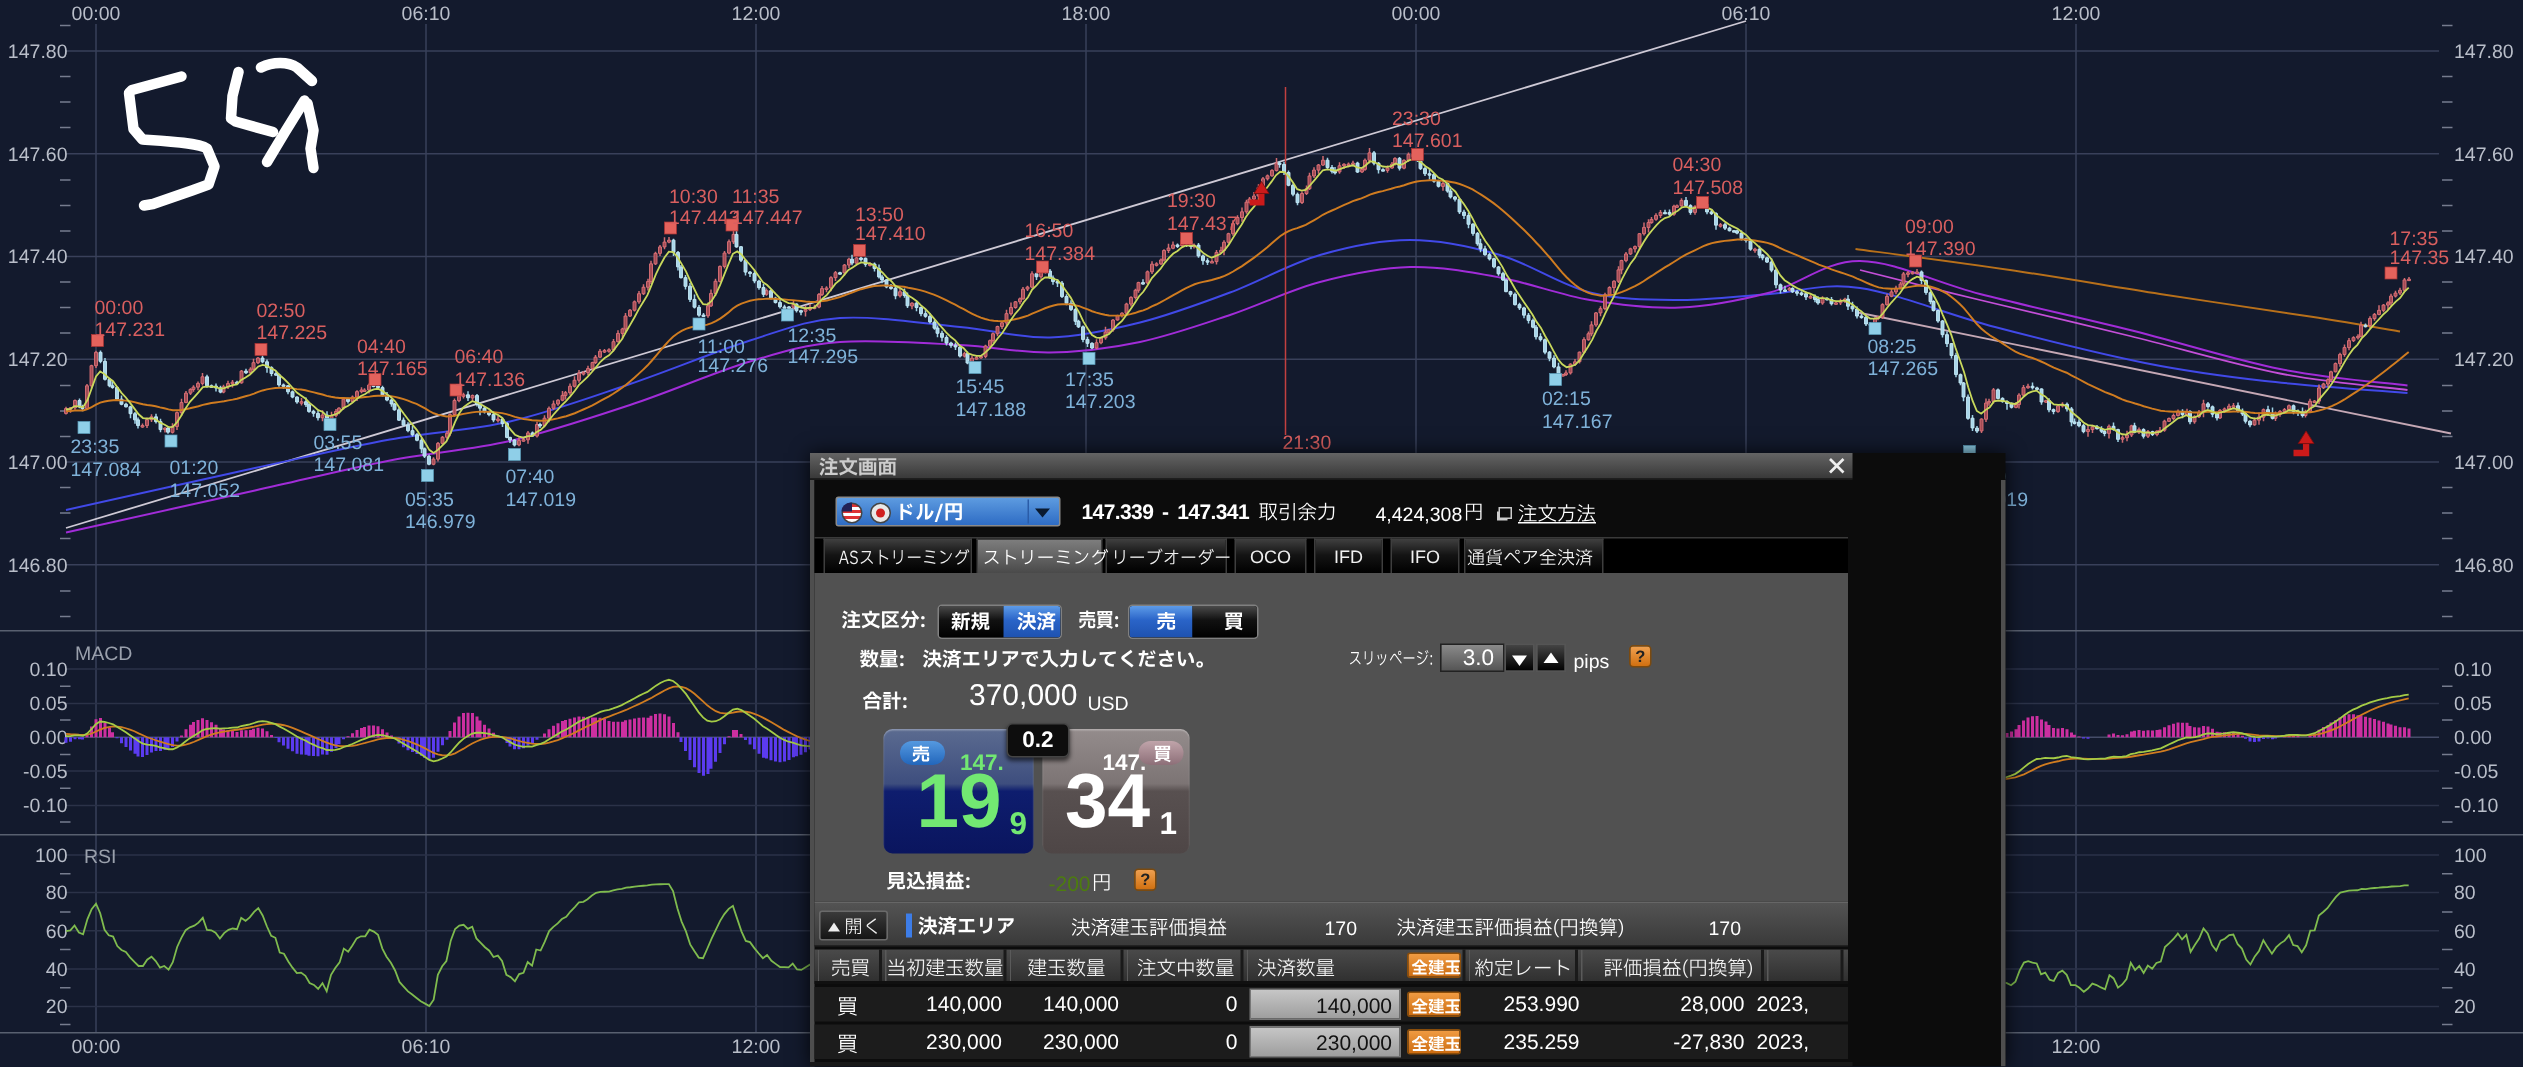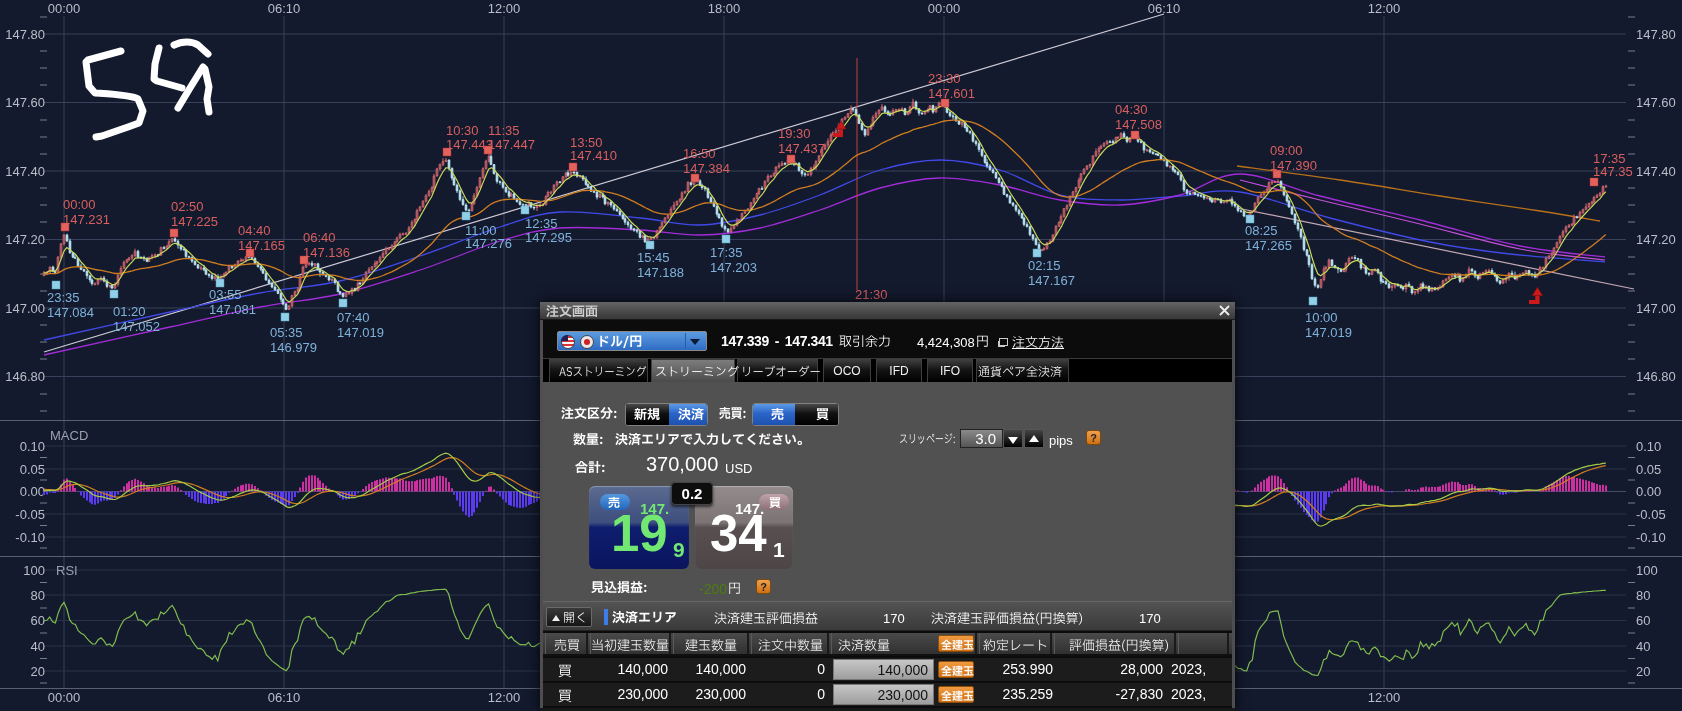--- a/index.html
+++ b/index.html
@@ -1,18 +1,18 @@
 <!DOCTYPE html>
 <html><head><meta charset="utf-8"><style>
 *{margin:0;padding:0;box-sizing:border-box}
 html,body{width:1682px;height:711px;overflow:hidden;background:#131a2d;font-family:"Liberation Sans",sans-serif}
 #wrap{position:relative;width:1682px;height:711px}
 svg text{font-family:"Liberation Sans",sans-serif}
 #over{position:absolute;left:0;top:0;z-index:20;pointer-events:none}
-#dlg{position:absolute;left:540px;top:302px;width:695px;height:409px;background:#0c0c0c;z-index:10;box-shadow:0 0 12px rgba(0,0,0,.8);font-family:"Liberation Sans",sans-serif}
+#dlg{position:absolute;left:540px;top:302px;width:797px;height:409px;background:#0c0c0c;z-index:10;box-shadow:0 0 12px rgba(0,0,0,.8);font-family:"Liberation Sans",sans-serif}
 #dlg>div,#dlg>span{position:absolute}
 .fr.l{left:0;top:18px;width:3px;height:391px;background:#4e4e4e}
 .fr.r{right:0;top:18px;width:3px;height:391px;background:#4e4e4e}
 .fr.b{left:0;bottom:0;width:695px;height:3px;background:#181818}
 .ttl{left:0;top:0;width:695px;height:18px;background:linear-gradient(#646464,#383838);border-bottom:1px solid #1a1a1a}
 .blk{background:#0c0c0c}
 .dd{left:17px;top:29px;width:150px;height:20px;background:linear-gradient(#5d9be0,#2e6cc4);border:1px solid #8a8a8a;border-radius:2px}
 .flag{position:absolute;top:2.5px;width:14px;height:14px;border-radius:50%;border:1px solid #444}
 .flag.us{left:3px;background:repeating-linear-gradient(#d33 0 2px,#fff 2px 4px)}
 .flag.us::after{content:"";position:absolute;left:-1px;top:-1px;width:7px;height:6px;background:#225;border-top-left-radius:7px}

